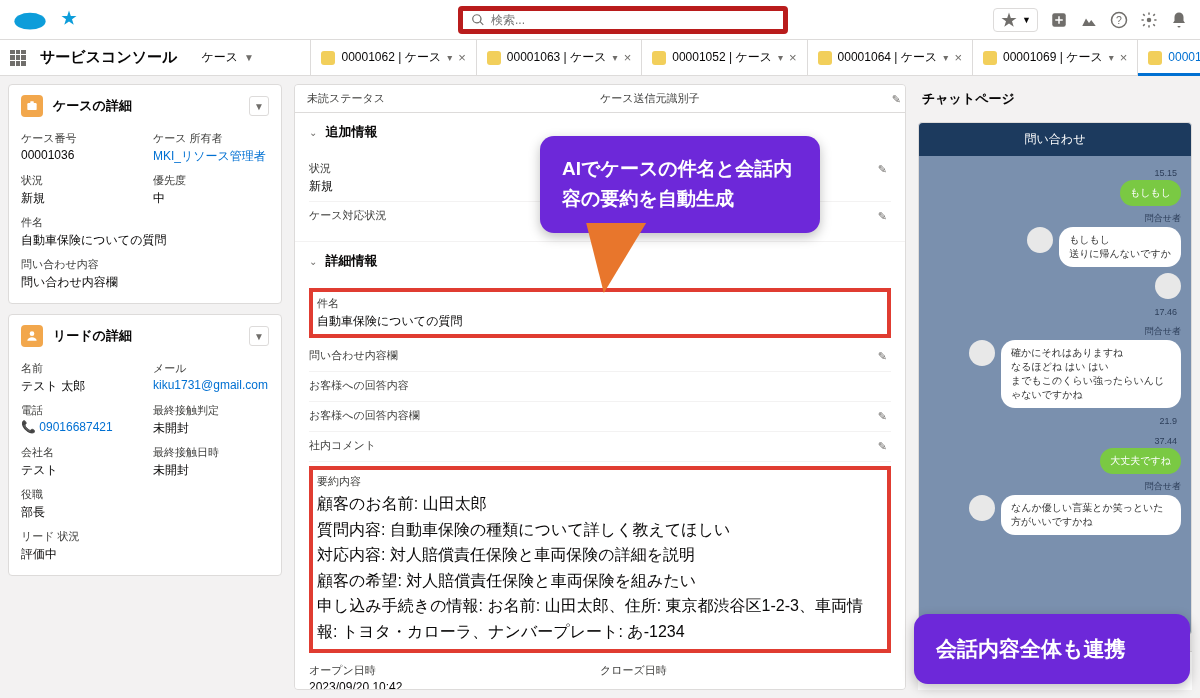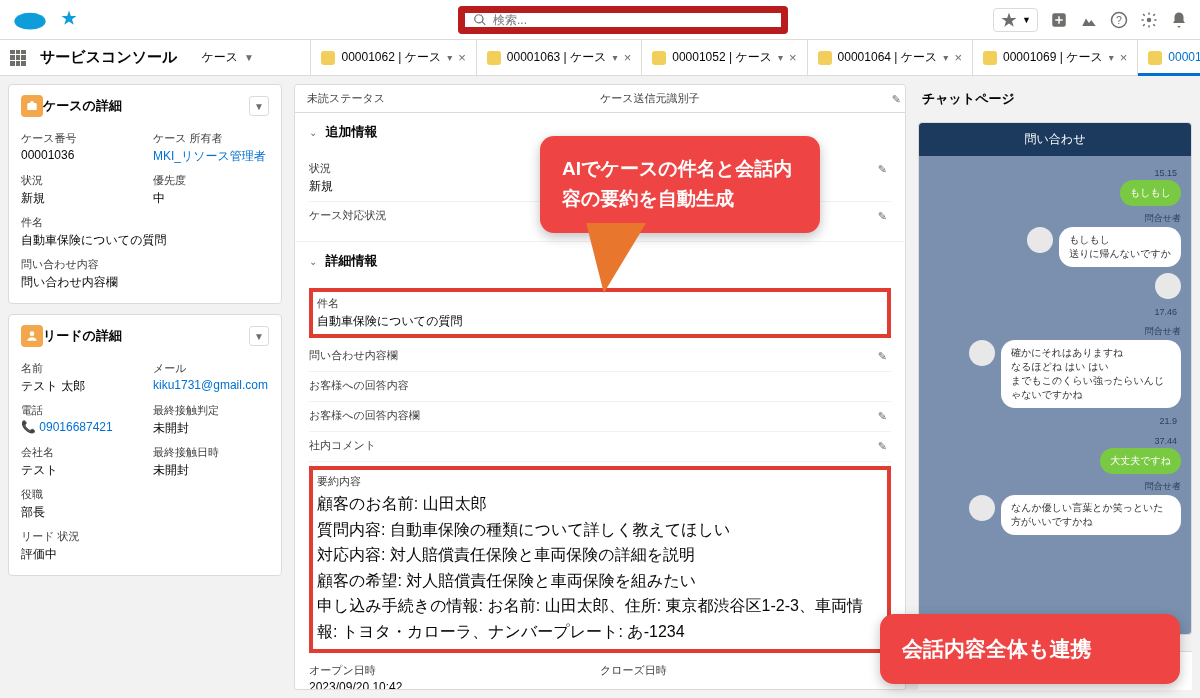--- a/index.html
+++ b/index.html
@@ -3,21 +3,21 @@
 <meta charset="utf-8">
 <style>
 * { margin: 0; padding: 0; box-sizing: border-box; font-family: "Hiragino Sans", "Meiryo", sans-serif; }
 body { background: #f3f2f2; width: 1200px; height: 698px; overflow: hidden; font-size: 12px; color: #080707; }
 
 
 .global-header { height: 40px; background: #fff; border-bottom: 1px solid #dddbda; display: flex; align-items: center; padding: 0 12px; }
 .cloud-logo { width: 36px; height: 24px; margin-right: 8px; }
 .cloud-logo svg { fill: #0d9dda; }
 .star-icon { width: 18px; height: 18px; fill: #0d9dda; margin-left: 4px; }
-.search-box { flex: 0 0 auto; margin-left: 380px; width: 330px; height: 28px; border: 7px solid #b91c1c; border-radius: 4px; display: flex; align-items: center; padding: 0 8px; background: #fff; }
+.search-box { flex: 0 0 auto; margin-left: 380px; width: 330px; height: 28px; border: 5px solid #b91c1c; border-radius: 4px; display: flex; align-items: center; padding: 0 8px; background: #fff; }
 .search-box svg { width: 14px; height: 14px; fill: #706e6b; margin-right: 6px; }
 .search-box input { border: none; outline: none; flex: 1; font-size: 12px; }
 .header-right { margin-left: auto; display: flex; align-items: center; gap: 12px; }
 .header-right .ico { width: 18px; height: 18px; fill: #706e6b; cursor: pointer; }
 .star-box { border: 1px solid #dddbda; border-radius: 4px; padding: 2px 6px; display: flex; align-items: center; gap: 4px; }
 
 
 .app-nav { height: 36px; background: #fff; border-bottom: 1px solid #dddbda; display: flex; align-items: center; }
 .app-launcher { width: 36px; display: flex; justify-content: center; }
 .waffle { width: 16px; height: 16px; display: grid; grid-template-columns: repeat(3,1fr); gap: 1px; }
@@ -33,21 +33,21 @@
 .nav-tab .chev { font-size: 10px; color: #706e6b; }
 
 
 .workspace { display: flex; height: calc(100% - 76px); }
 .col-left { width: 290px; padding: 8px; display: flex; flex-direction: column; gap: 10px; }
 .col-mid { flex: 1; padding: 8px 4px; overflow: hidden; position: relative; }
 .col-right { width: 290px; padding: 8px; display: flex; flex-direction: column; gap: 8px; }
 
 
 .card { background: #fff; border: 1px solid #dddbda; border-radius: 4px; }
-.card-header { display: flex; align-items: center; padding: 10px 12px; gap: 0; }
+.card-header { display: flex; align-items: center; padding: 10px 12px; gap: 10px; }
 .card-header .ico-box { width: 22px; height: 22px; border-radius: 4px; display: flex; align-items: center; justify-content: center; }
 .card-header .ico-box.orange { background: #f2a74c; }
 .card-header h3 { font-size: 13px; font-weight: 700; }
 .card-header .collapse-btn { margin-left: auto; width: 20px; height: 20px; border: 1px solid #dddbda; border-radius: 3px; display: flex; align-items: center; justify-content: center; font-size: 10px; color: #706e6b; cursor: pointer; }
 .card-body { padding: 4px 12px 12px; }
 .kv-grid { display: grid; grid-template-columns: 1fr 1fr; gap: 8px 16px; }
 .kv { display: flex; flex-direction: column; gap: 2px; }
 .kv .label { font-size: 11px; color: #3e3e3c; }
 .kv .value { font-size: 12px; color: #080707; }
 .kv .value.link { color: #0070d2; }
@@ -83,24 +83,24 @@
 .msg-row.left { align-items: flex-end; }
 .msg-meta { font-size: 9px; color: #2d3e59; margin-bottom: 2px; }
 .msg-bubble-row { display: flex; align-items: flex-start; gap: 6px; }
 .avatar-circ { width: 26px; height: 26px; border-radius: 50%; background: #e8e8e8; flex-shrink: 0; }
 .bubble { border-radius: 14px; padding: 6px 10px; font-size: 10px; max-width: 180px; line-height: 1.4; }
 .bubble.green { background: #7ac943; color: #fff; }
 .bubble.white { background: #fff; color: #333; }
 .time-stamp { font-size: 9px; color: #2d3e59; align-self: flex-end; margin: 2px 4px; }
 
 
-.callout { position: absolute; background: #ef4444; color: #fff; border-radius: 14px; padding: 18px 22px; font-size: 19px; font-weight: 600; line-height: 1.6; box-shadow: 0 4px 12px rgba(0,0,0,0.25); }
+.callout { position: absolute; background: #6d28d9; color: #fff; border-radius: 14px; padding: 18px 22px; font-size: 19px; font-weight: 600; line-height: 1.6; box-shadow: 0 4px 12px rgba(0,0,0,0.25); }
 .callout.c1 { top: 60px; left: 250px; width: 280px; }
 .callout.c1::after { content: ""; position: absolute; left: 40px; bottom: -60px; width: 0; height: 0; border-left: 30px solid transparent; border-right: 30px solid transparent; border-top: 70px solid #e8762c; transform: skewX(-10deg); }
-.callout.c2 { bottom: 14px; right: 20px; width: 300px; font-size: 21px; position: fixed; }
+.callout.c2 { bottom: 14px; right: 10px; width: 276px; font-size: 21px; position: fixed; }
 
 .related-header { background: #fff; border-top: 1px solid #dddbda; padding: 10px; font-size: 13px; font-weight: 600; margin-top: 8px; }
 
 
 ::-webkit-scrollbar { width: 8px; }
 ::-webkit-scrollbar-thumb { background: #c9c7c5; border-radius: 4px; }
 </style>
 </head>
 <body>
 

